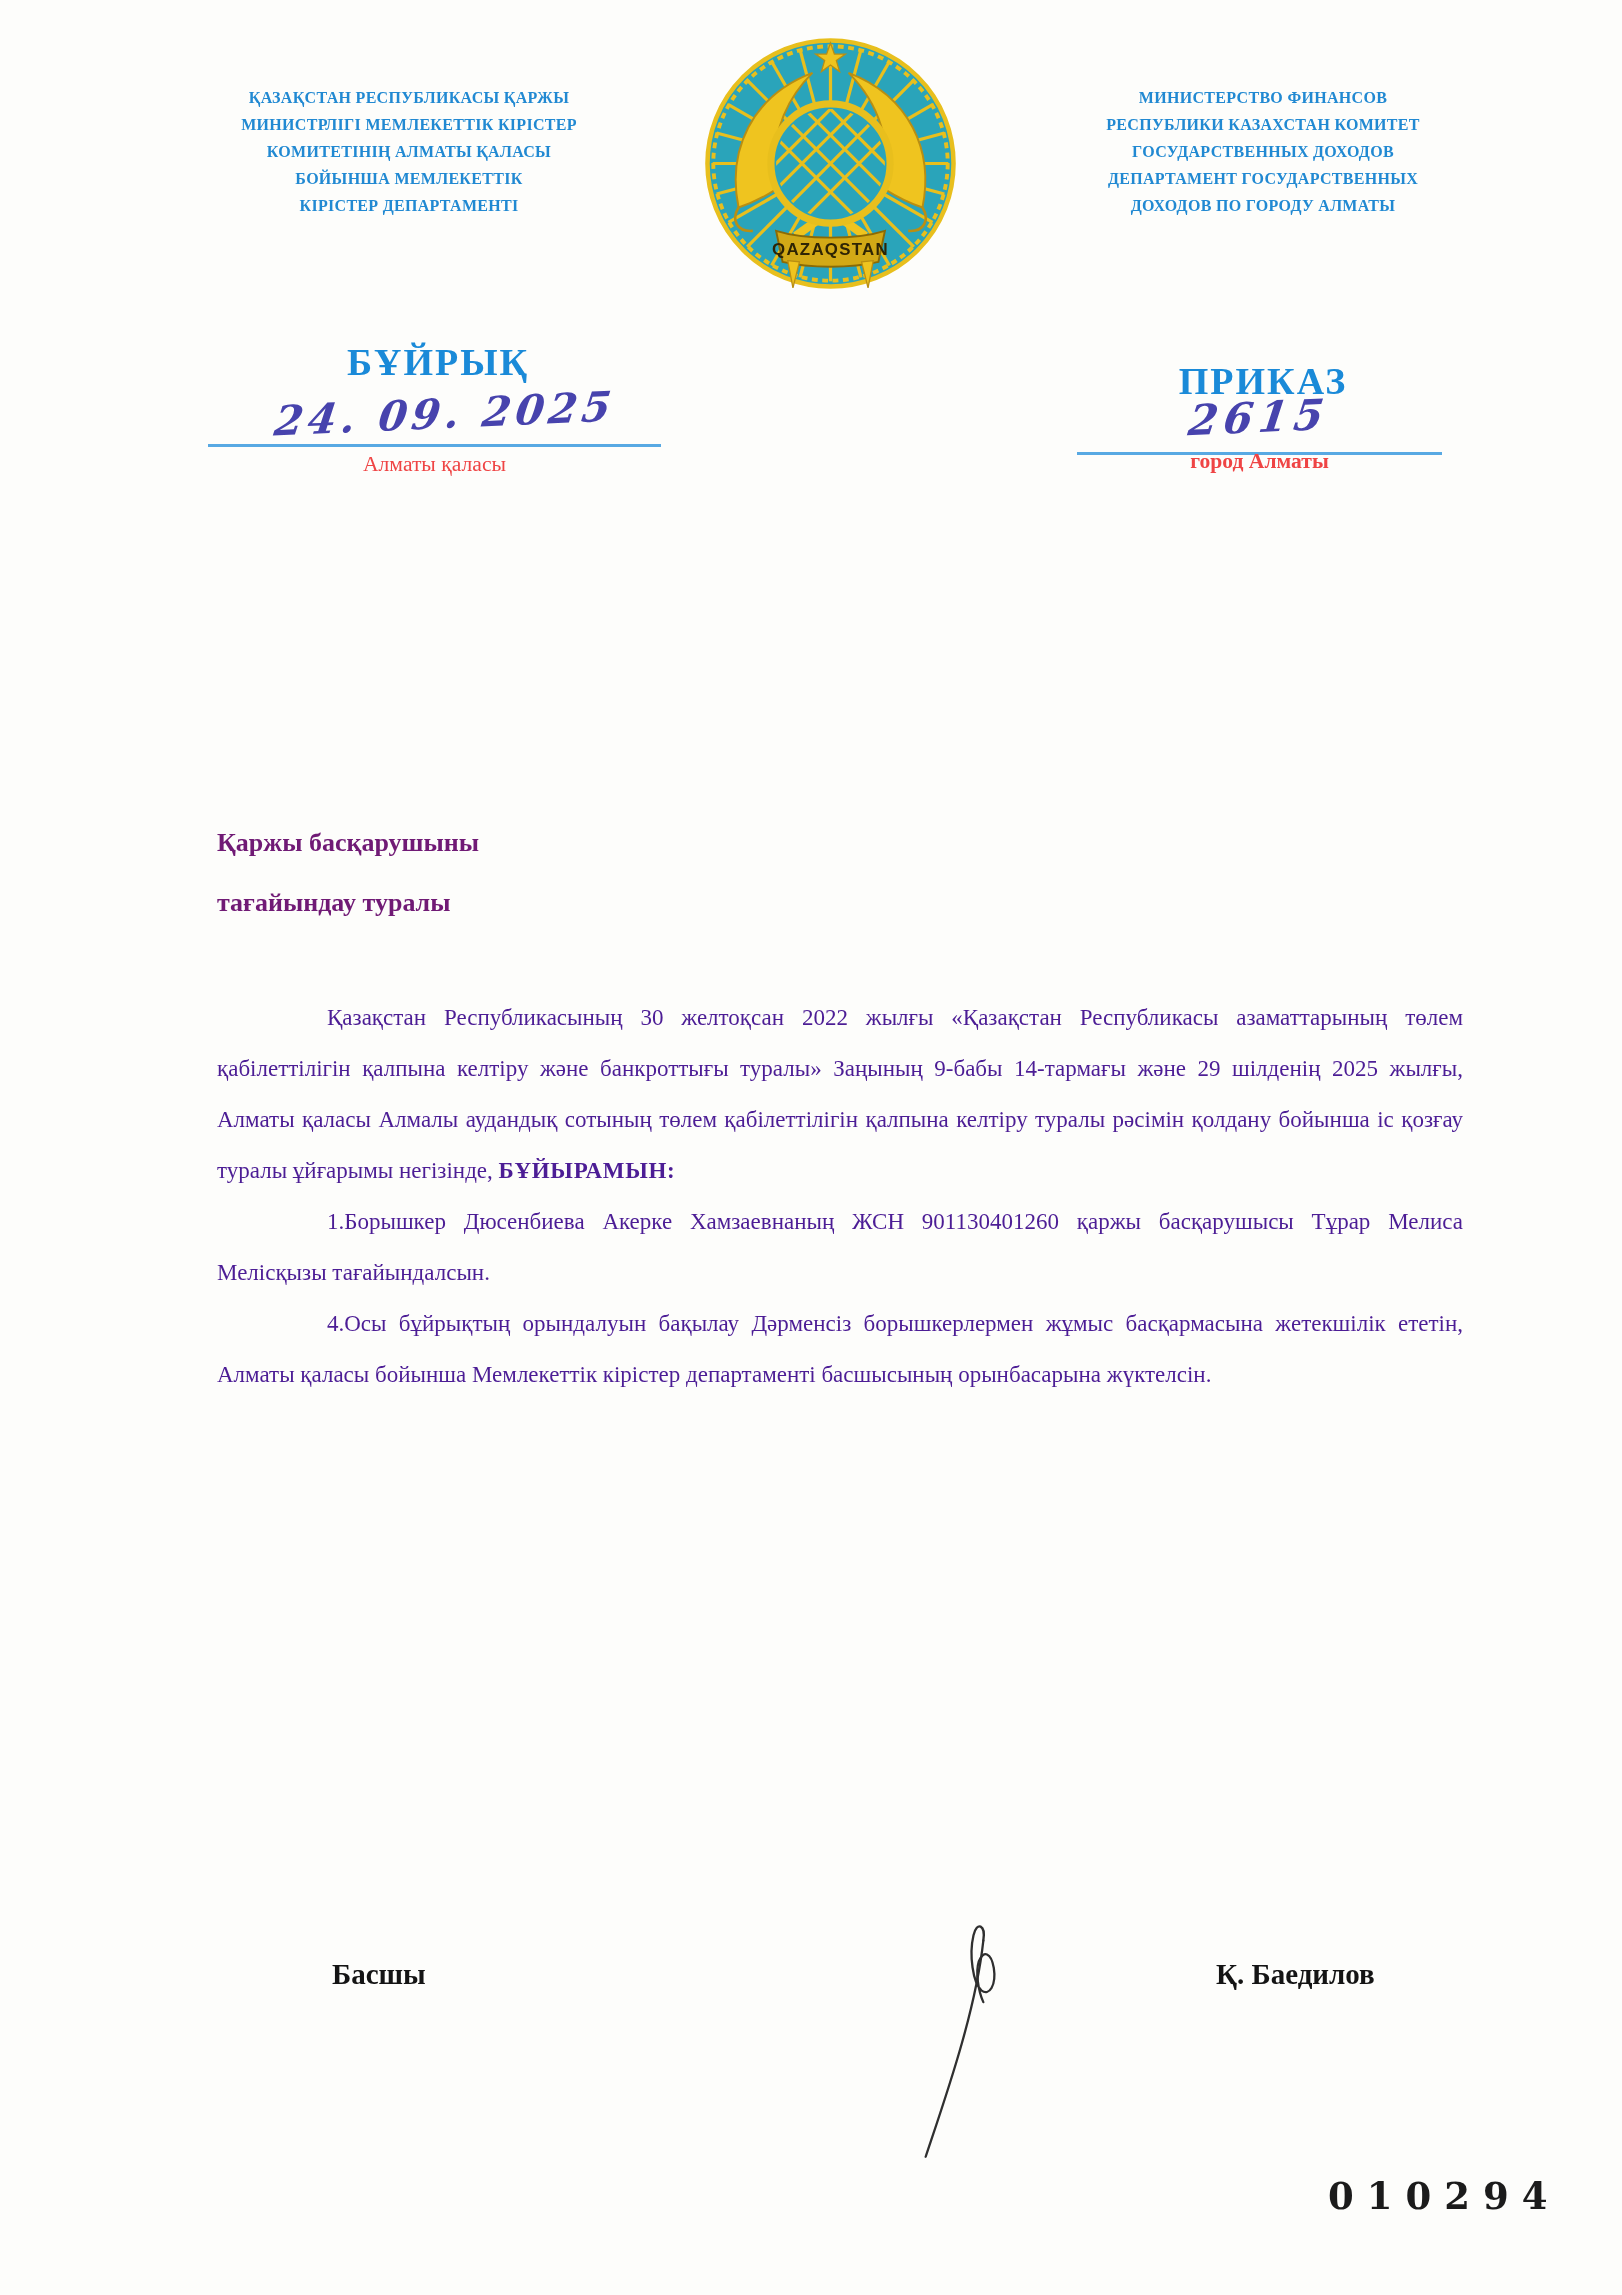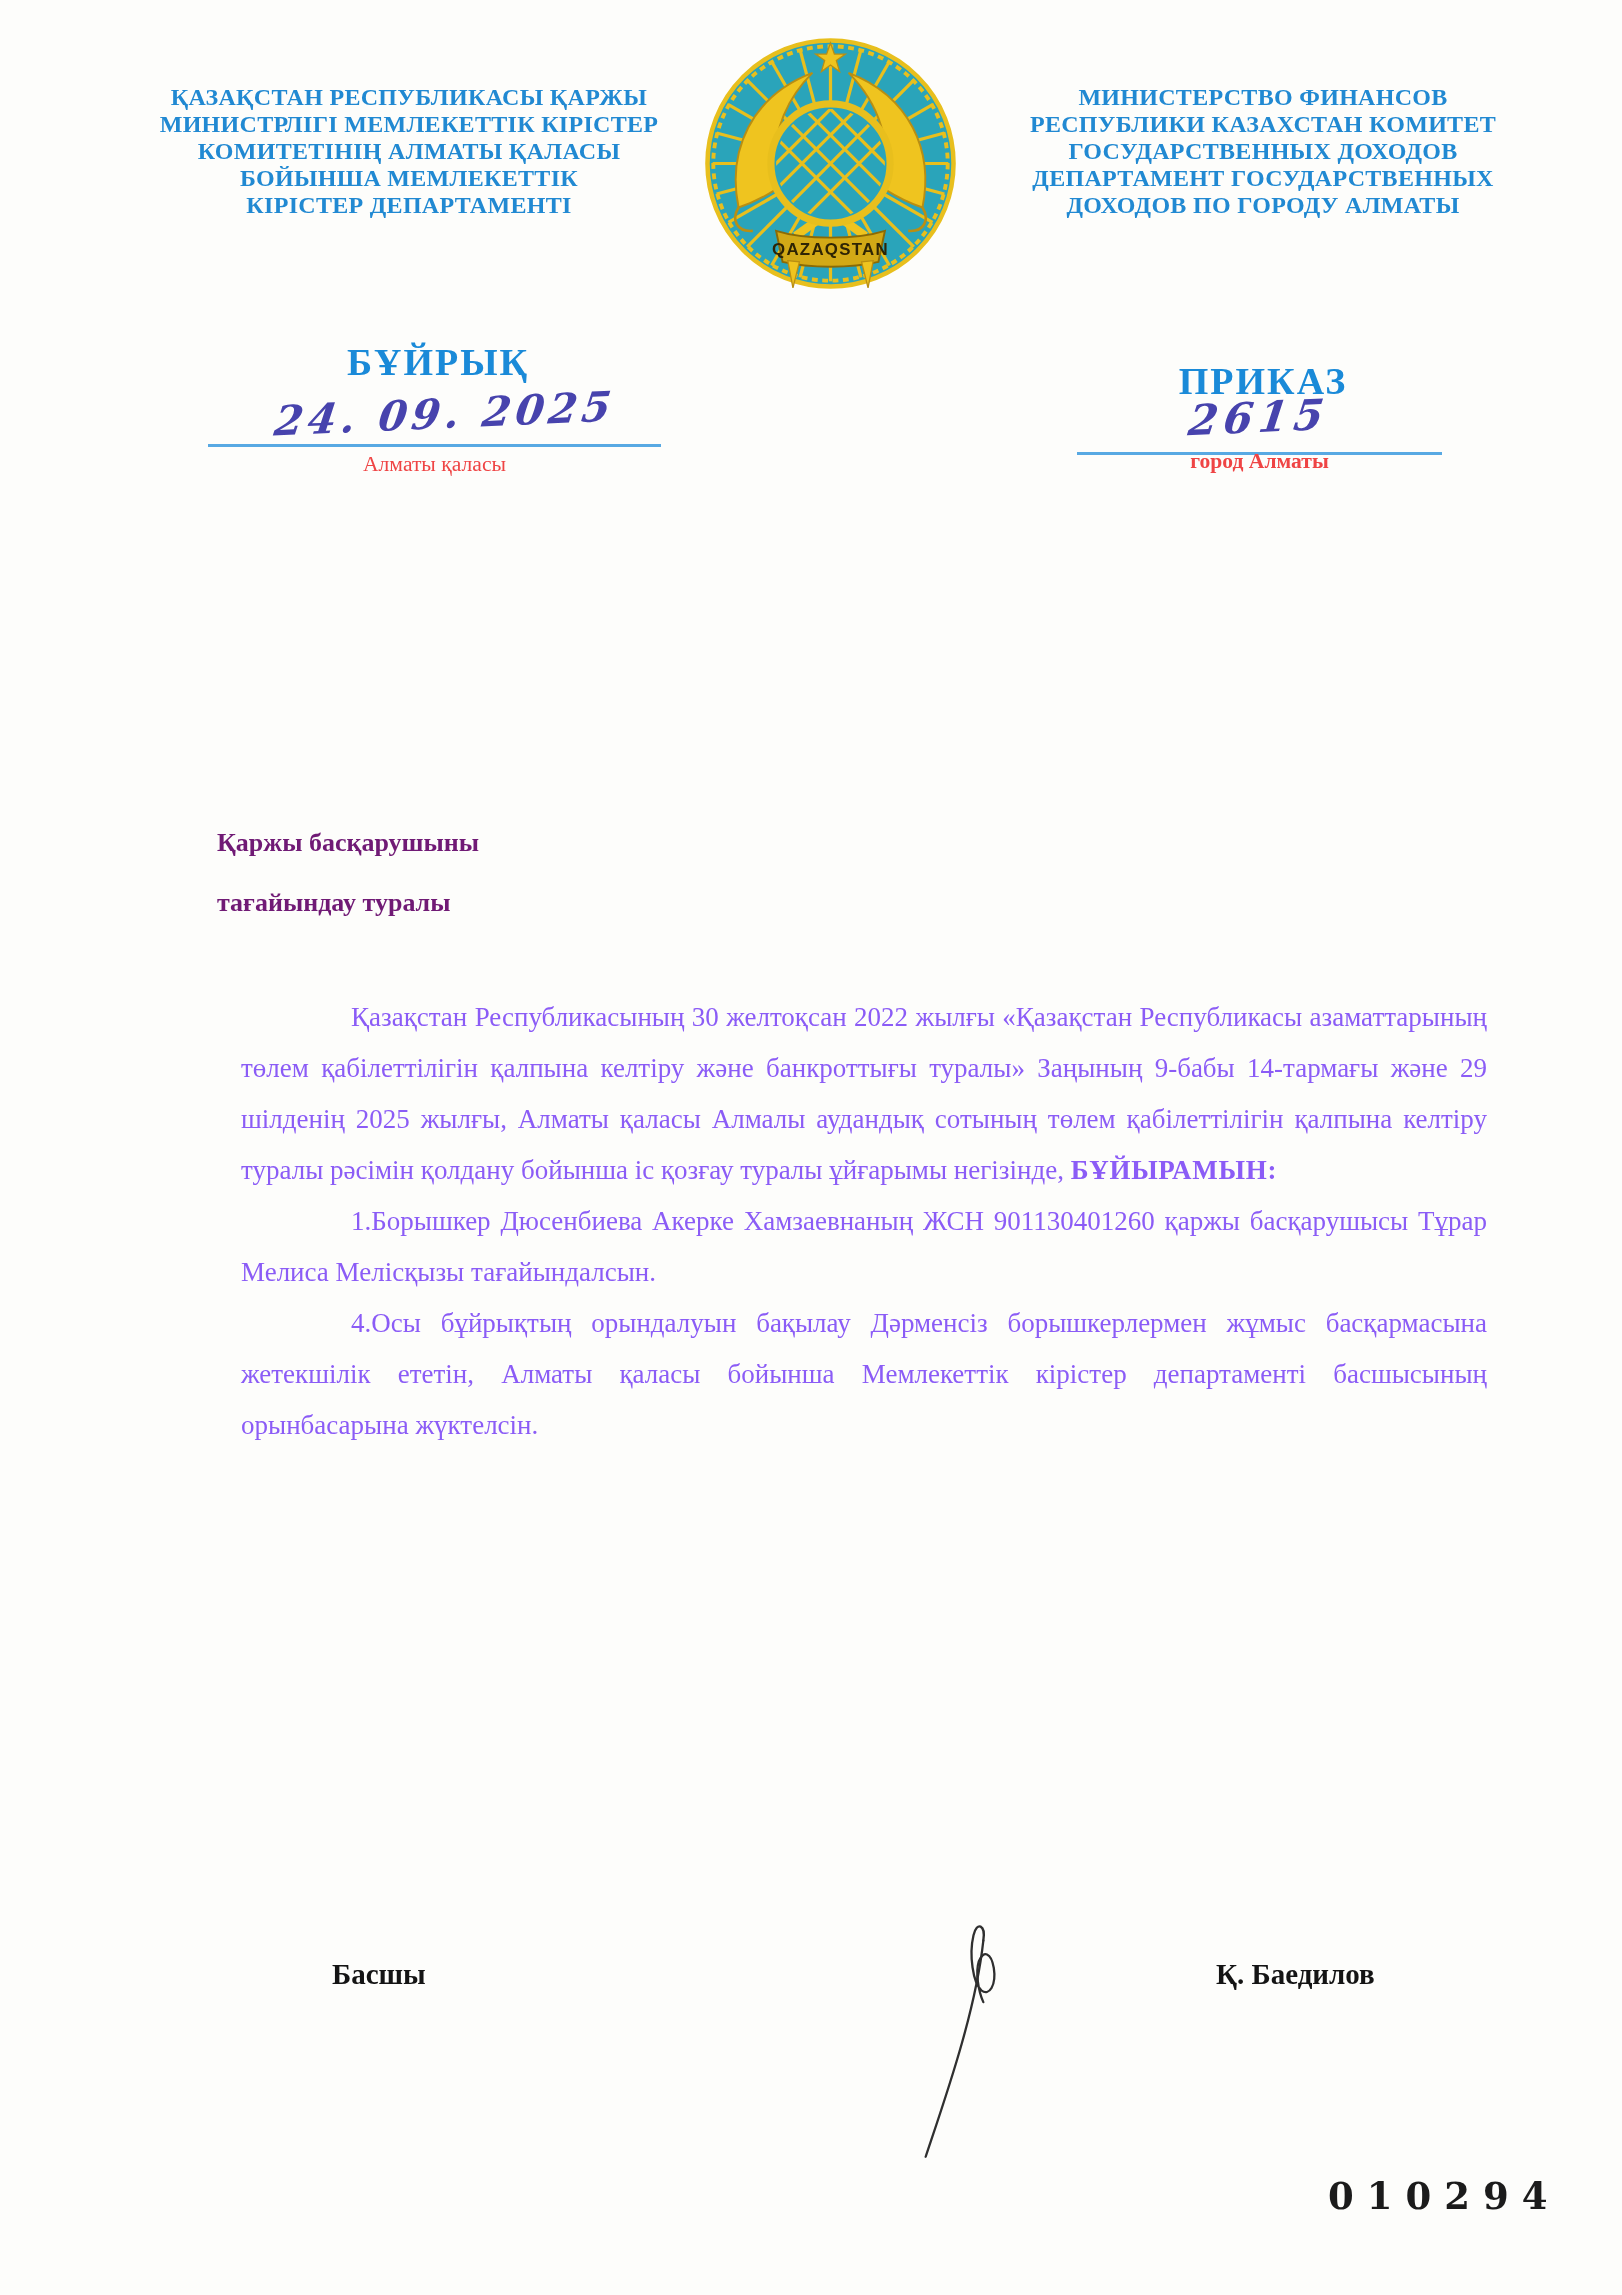--- a/index.html
+++ b/index.html
@@ -4,21 +4,21 @@
 <style>
   html,body{margin:0;padding:0;background:#9a9a9a;}
   .page{
     position:relative;width:1623px;height:2295px;margin:0 auto;
     background:#fdfdfb;overflow:hidden;
     font-family:"Liberation Serif","DejaVu Serif",serif;color:#141414;
   }
   
   .org{
     position:absolute;color:#2189d2;font-weight:bold;text-align:center;
-    white-space:pre-line;font-size:24px;line-height:27px;letter-spacing:0.3px;
+    white-space:pre-line;font-size:16px;line-height:27px;letter-spacing:0.3px;
   }
   .org-left{left:98px;top:84px;width:622px;}
   .org-right{left:949px;top:84px;width:628px;}
   .emblem{position:absolute;left:701px;top:34px;width:259px;height:259px;}
   
   .order-title{
     position:absolute;color:#1a8ad8;font-weight:bold;font-size:38px;
     letter-spacing:2px;text-align:center;width:340px;
   }
   .order-title-kk{left:268px;top:340px;}
@@ -39,21 +39,21 @@
   .place-kk{left:208px;top:452px;width:453px;}
   .place-ru{left:1077px;top:449px;width:365px;font-weight:bold;}
   
   .subject{
     position:absolute;left:217px;top:813px;width:785px;
     font-weight:bold;font-size:26px;line-height:60px;white-space:pre-line;color:#701a75;
   }
   
   .body-text{
     position:absolute;left:217px;top:992px;width:1246px;
-    font-size:27px;line-height:51px;text-align:justify;color:#8b5cf6;margin-left:24px;
+    font-size:23px;line-height:51px;text-align:justify;color:#4c1d95;
   }
   .body-text p{margin:0;text-indent:110px;}
   .body-text b{letter-spacing:0.7px;}
   
   .sig-position{position:absolute;left:332px;top:1958px;font-size:29px;font-weight:bold;}
   .sig-name{position:absolute;left:1216px;top:1958px;font-size:29px;font-weight:bold;}
   .signature-svg{position:absolute;left:885px;top:1913px;width:177px;height:249px;}
   
   .stamp{
     position:absolute;left:1328px;top:2174px;font-size:37px;font-weight:bold;

